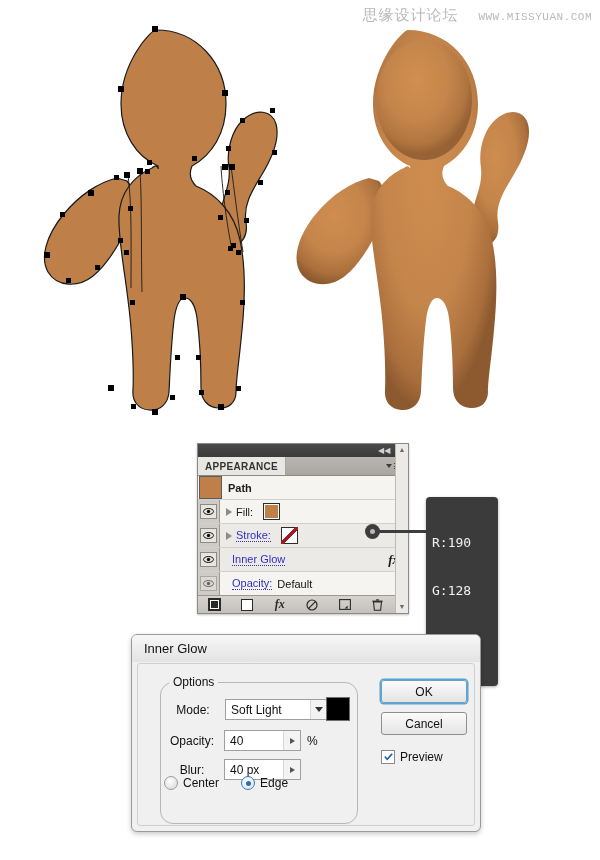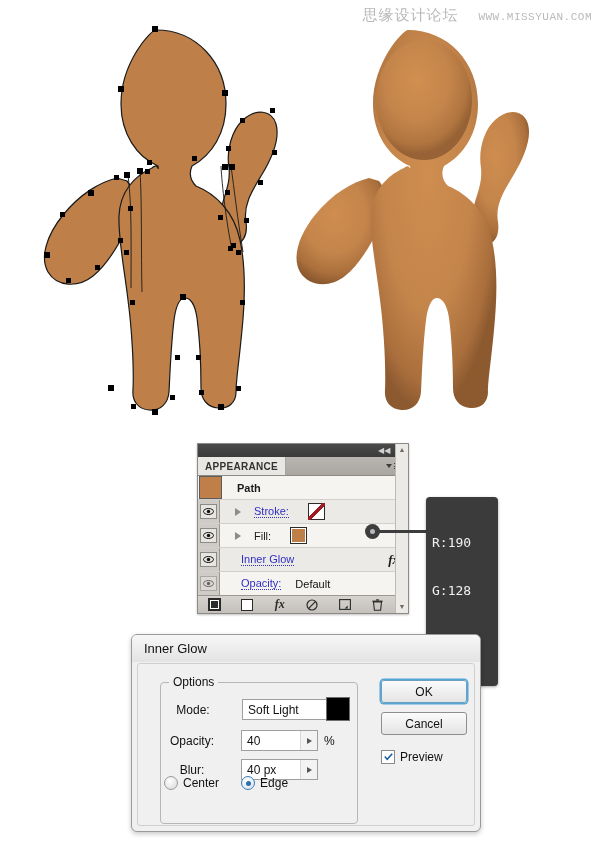--- a/index.html
+++ b/index.html
@@ -76,21 +76,20 @@
   .menu-ic .bars{display:flex;flex-direction:column;gap:1.5px;}
   .menu-ic .bars i{display:block;width:9px;height:1px;background:#3b3b3b;}
 
   .panel-body{background:#ffffff;}
   .row{
     display:flex;align-items:center;
     height:23px;
     border-bottom:1px solid #d3d0cb;
     background:#eceae6;
     position:relative;
-    gap:9px;
   }
   .row.white{background:#f5f4f1;}
   .eye-cell{
     width:21px;height:100%;
     display:flex;align-items:center;justify-content:center;
     background:#cfccc7;
     border-right:1px solid #9b9894;
   }
   .eye{
     width:15px;height:13px;
@@ -204,38 +203,37 @@
     color:#101010;
   }
   .dlg-body{
     position:absolute;left:5px;top:28px;right:5px;bottom:5px;
     background:#f0f0f0;
     border:1px solid #cfcfcf;
     border-radius:3px;
   }
   .grp{
     position:absolute;left:22px;top:18px;width:196px;height:140px;
-    border:1px solid #b6b6b6;border-radius:4px;
+    border:1px solid #b6b6b6;border-radius:13px;
   }
   .grp-lg{
     position:absolute;left:8px;top:-8px;
     background:#f0f0f0;padding:0 4px;font-size:12px;color:#111;
   }
   .fld-row{
     position:absolute;display:flex;align-items:center;
   }
   .fld-lbl{
     width:52px;text-align:center;font-size:12px;color:#111;margin-right:6px;
   }
   .inp{
     height:19px;background:#fff;border:1px solid #9f9f9f;
     display:flex;align-items:center;
     font-size:12px;color:#111;
     padding-left:5px;
-    margin-left:17px;
   }
   .inp .txt{flex:1;}
   .inp .caret-box{
     width:16px;height:100%;
     border-left:1px solid #d8d8d8;
     background:#f3f3f3;
     display:flex;align-items:center;justify-content:center;
   }
   .caret-r{
     width:0;height:0;border-top:3.5px solid transparent;border-bottom:3.5px solid transparent;
@@ -454,46 +452,46 @@
       </div>
     </div>
 
     <div class="panel-body">
 
       <div class="row white">
         <div class="thumb" style="background:#be8048;"></div>
         <span class="lbl bold">Path</span>
       </div>
 
+      <div class="row white">
+        <div class="eye-cell">
+          <span class="eye">
+            <svg width="11" height="7" viewBox="0 0 11 7">
+              <ellipse cx="5.5" cy="3.5" rx="5" ry="3" fill="none" stroke="#111" stroke-width="1"></ellipse>
+              <circle cx="5.5" cy="3.5" r="1.7" fill="#111"></circle>
+            </svg>
+          </span>
+        </div>
+        <span class="arrow-t"></span>
+        <span class="lbl">Fill:</span>
+        <span class="swatch" style="background:#be8048;"></span>
+      </div>
+
       <div class="row">
         <div class="eye-cell">
           <span class="eye">
             <svg width="11" height="7" viewBox="0 0 11 7">
               <ellipse cx="5.5" cy="3.5" rx="5" ry="3" fill="none" stroke="#111" stroke-width="1"></ellipse>
               <circle cx="5.5" cy="3.5" r="1.7" fill="#111"></circle>
             </svg>
           </span>
         </div>
         <span class="arrow-t"></span>
         <span class="lbl link">Stroke:</span>
         <span class="swatch none"></span>
-      </div>
-
-      <div class="row white">
-        <div class="eye-cell">
-          <span class="eye">
-            <svg width="11" height="7" viewBox="0 0 11 7">
-              <ellipse cx="5.5" cy="3.5" rx="5" ry="3" fill="none" stroke="#111" stroke-width="1"></ellipse>
-              <circle cx="5.5" cy="3.5" r="1.7" fill="#111"></circle>
-            </svg>
-          </span>
-        </div>
-        <span class="arrow-t"></span>
-        <span class="lbl">Fill:</span>
-        <span class="swatch" style="background:#be8048;"></span>
       </div>
 
       <div class="row">
         <div class="eye-cell">
           <span class="eye">
             <svg width="11" height="7" viewBox="0 0 11 7">
               <ellipse cx="5.5" cy="3.5" rx="5" ry="3" fill="none" stroke="#111" stroke-width="1"></ellipse>
               <circle cx="5.5" cy="3.5" r="1.7" fill="#111"></circle>
             </svg>
           </span>

